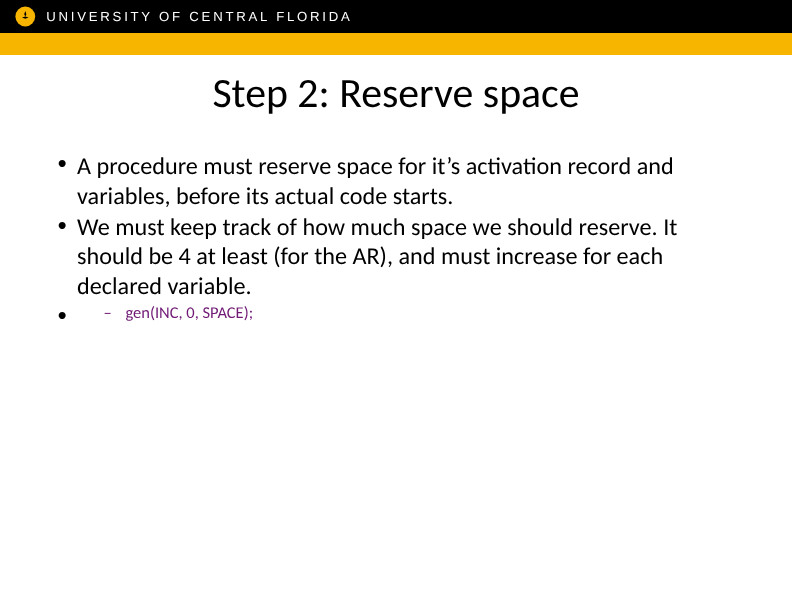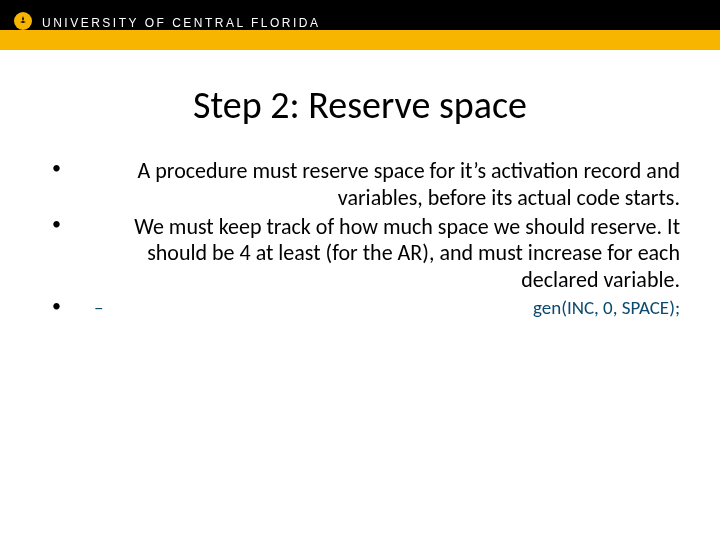--- a/index.html
+++ b/index.html
@@ -13,21 +13,21 @@
       background: #ffffff;
       font-family: Calibri, "Segoe UI", Arial, sans-serif;
       position: relative;
       overflow: hidden;
     }
     .header-bar {
       width: 100%;
       height: 30px;
       background: #000000;
       display: flex;
-      align-items: flex-end;
+      align-items: center;
       padding-left: 14px;
     }
     .logo-circle {
       width: 18px;
       height: 18px;
       background: #f7b500;
       border-radius: 50%;
       display: flex;
       align-items: center;
       justify-content: center;
@@ -43,61 +43,60 @@
       letter-spacing: 2.5px;
       font-weight: 400;
       font-family: "Arial Narrow", Arial, sans-serif;
     }
     .gold-stripe {
       width: 100%;
       height: 20px;
       background: #f7b500;
     }
     .slide-content {
-      padding: 24px 40px 0 40px;
+      padding: 4px 40px 0 40px;
     }
     .slide-title {
       text-align: center;
       font-size: 38px;
       font-weight: 400;
       color: #000;
       margin-bottom: 30px;
       margin-top: 8px;
     }
     ul.top-list {
       list-style: none;
       padding-left: 8px;
     }
     ul.top-list > li {
       position: relative;
       padding-left: 22px;
       font-size: 22px;
       line-height: 1.22;
       color: #000;
       margin-bottom: 2px;
-      text-align: right;
     }
     ul.top-list > li::before {
       content: "•";
       position: absolute;
       left: 4px;
       top: 0;
       font-size: 18px;
     }
     ul.sub-list {
       list-style: none;
       padding-left: 24px;
       margin-top: 2px;
     }
     ul.sub-list > li {
       position: relative;
       padding-left: 20px;
-      font-size: 19px;
+      font-size: 15px;
       line-height: 1.3;
-      color: #0c4a6e;
+      color: #701a75;
     }
     ul.sub-list > li::before {
       content: "–";
       position: absolute;
       left: 0;
       top: 0;
     }
   </style>
 </head>
 <body>

